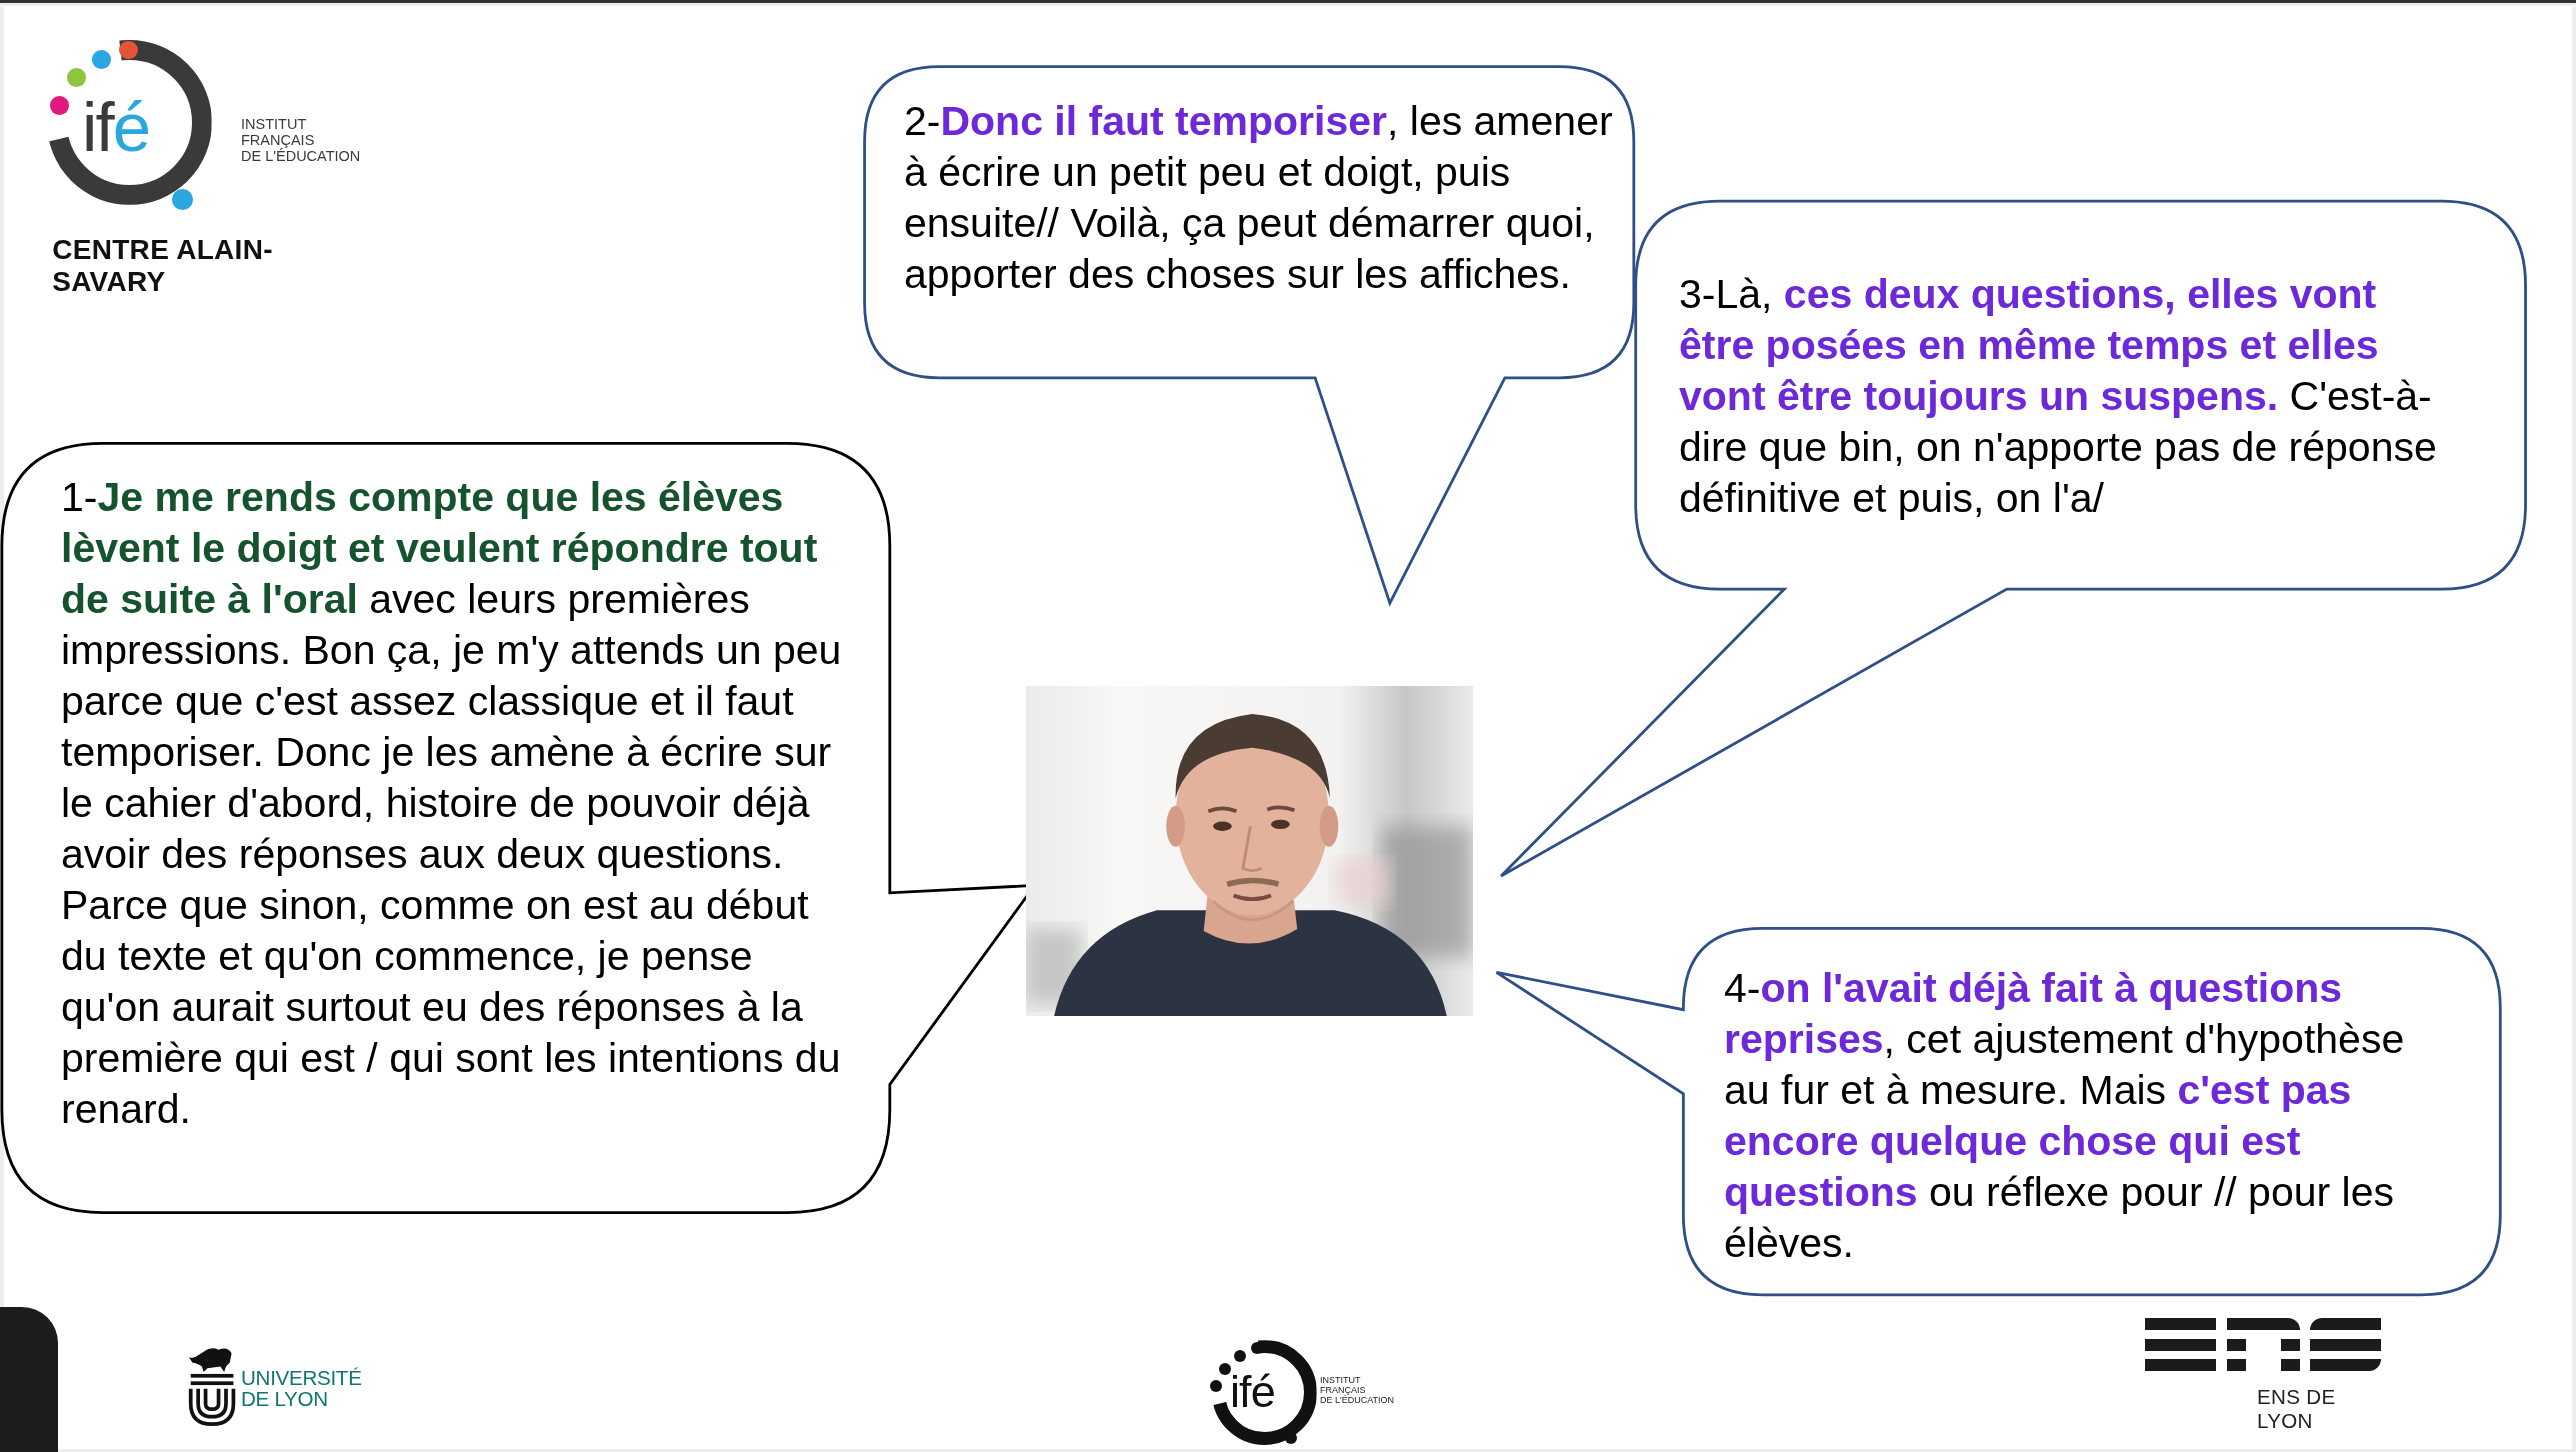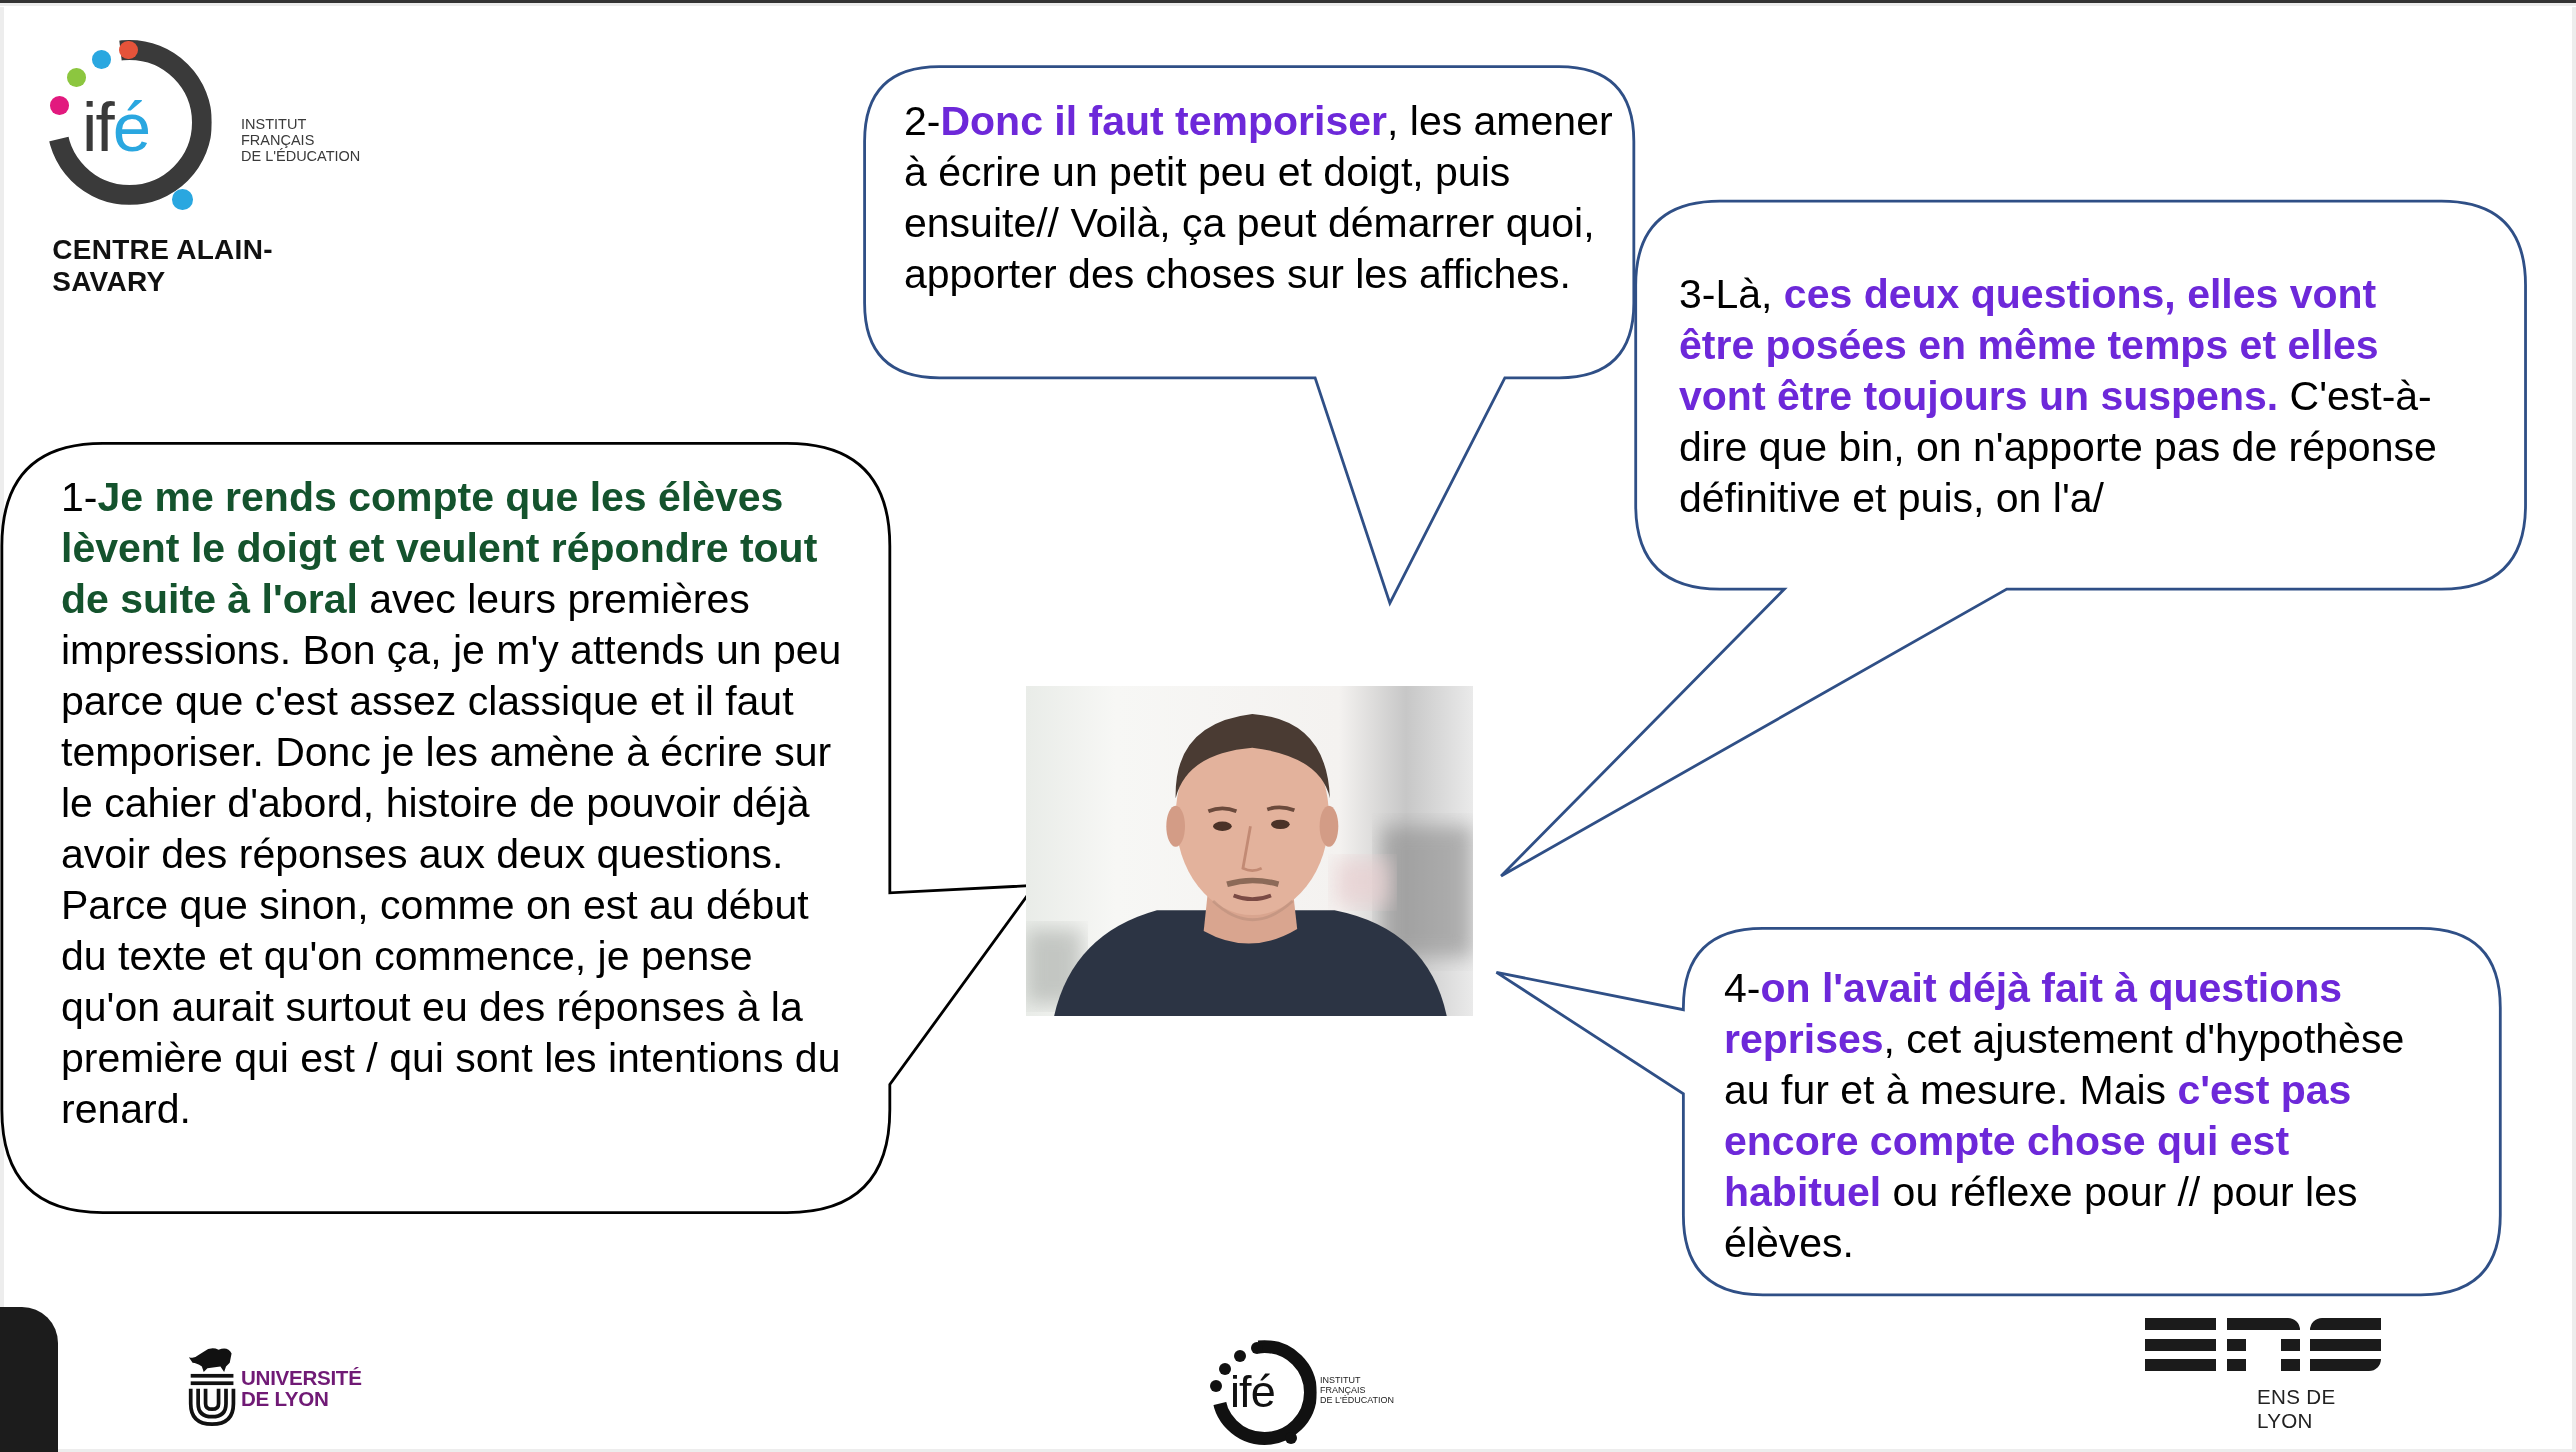--- a/index.html
+++ b/index.html
@@ -18,21 +18,21 @@
     background:linear-gradient(90deg,#e9ece8 0%,#f7f7f5 20%,#f4f2f0 70%,#c7c7c7 85%,#eaeaea 100%);}
   .logo-top{position:absolute;left:41px;top:36px;width:336px;height:234px;}
   .ife-ring{position:absolute;left:5.6px;top:3.7px;width:165px;height:165px;border-radius:50%;border:20.6px solid #3a3a3a;box-sizing:border-box;
      clip-path:polygon(50% 50%,44% 0,100% 0,100% 100%,0 100%,0 62%);}
   .ife-word{position:absolute;left:41px;top:54px;font-size:69px;line-height:75px;color:#3a3a3a;letter-spacing:-1.9px;}
   .ife-word .e{color:#2aa7e0;}
   .dot{position:absolute;border-radius:50%;width:18.7px;height:18.7px;}
   .inst{position:absolute;left:200px;top:80px;font-size:14.5px;line-height:16px;color:#3a3a3a;}
   .centre{position:absolute;left:11.2px;top:198px;font-size:28px;font-weight:bold;color:#111;letter-spacing:0.3px;}
   .udl{position:absolute;left:187px;top:1344px;width:178px;height:84px;}
-  .udl-text{position:absolute;left:54px;top:24px;font-size:20.6px;line-height:20.6px;font-weight:bold;color:#701a75;letter-spacing:-0.3px;}
+  .udl-text{position:absolute;left:54px;top:24px;font-size:20.6px;line-height:20.6px;font-weight:normal;color:#0f766e;letter-spacing:-0.3px;}
   .ife-bottom{position:absolute;left:1206px;top:1331px;width:206px;height:112px;}
   .ife-bottom .ring{position:absolute;left:5.6px;top:9.3px;width:105px;height:105px;border-radius:50%;border:13px solid #111;box-sizing:border-box;
      clip-path:polygon(50% 50%,44% 0,100% 0,100% 100%,0 100%,0 62%);}
   .ife-bottom .word{position:absolute;left:24px;top:37px;font-size:45px;line-height:47px;color:#111;letter-spacing:-0.9px;}
   .ife-bottom .small{position:absolute;left:114px;top:45px;font-size:9px;line-height:9.8px;color:#222;}
   .bdot{position:absolute;width:12px;height:12px;border-radius:50%;background:#111;}
   .ens{position:absolute;left:2145px;top:1318px;width:243px;height:93px;}
   .ens .bar{position:absolute;height:12px;background:#1b1b1b;}
   .ens-text{position:absolute;left:112px;top:67px;font-size:20.6px;color:#222;letter-spacing:0.3px;}
 </style>
@@ -62,21 +62,21 @@
 
 <div class="bubble-text" style="left:904px;top:96px;width:710px;">
   <span>2-</span><span class="hl2">Donc il faut temporiser</span><span>, les amener à écrire un petit peu et doigt, puis ensuite// Voilà, ça peut démarrer quoi, apporter des choses sur les affiches.</span>
 </div>
 
 <div class="bubble-text" style="left:1679px;top:269px;width:776px;">
   <span>3-</span><span>Là, </span><span class="hl2">ces deux questions, elles vont être posées en même temps et elles vont être toujours un suspens.</span><span> C'est-à-dire que bin, on n'apporte pas de réponse définitive et puis, on l'a/</span>
 </div>
 
 <div class="bubble-text" style="left:1724px;top:963px;width:729px;">
-  <span>4-</span><span class="hl2">on l'avait déjà fait à questions reprises</span><span>, cet ajustement d'hypothèse au fur et à mesure. Mais </span><span class="hl2">c'est pas encore compte chose qui est habituel</span><span> ou réflexe pour // pour les élèves.</span>
+  <span>4-</span><span class="hl2">on l'avait déjà fait à questions reprises</span><span>, cet ajustement d'hypothèse au fur et à mesure. Mais </span><span class="hl2">c'est pas encore quelque chose qui est questions</span><span> ou réflexe pour // pour les élèves.</span>
 </div>
 
 <div class="photo">
   <svg width="447" height="330" viewBox="0 0 478 353">
     <defs>
       <filter id="blur">
           <feGaussianBlur stdDeviation="10"></feGaussianBlur>
         </filter>
     </defs>
     <rect x="380" y="150" width="98" height="140" fill="#8a8a8a" filter="url(#blur)" opacity=".6"></rect>

